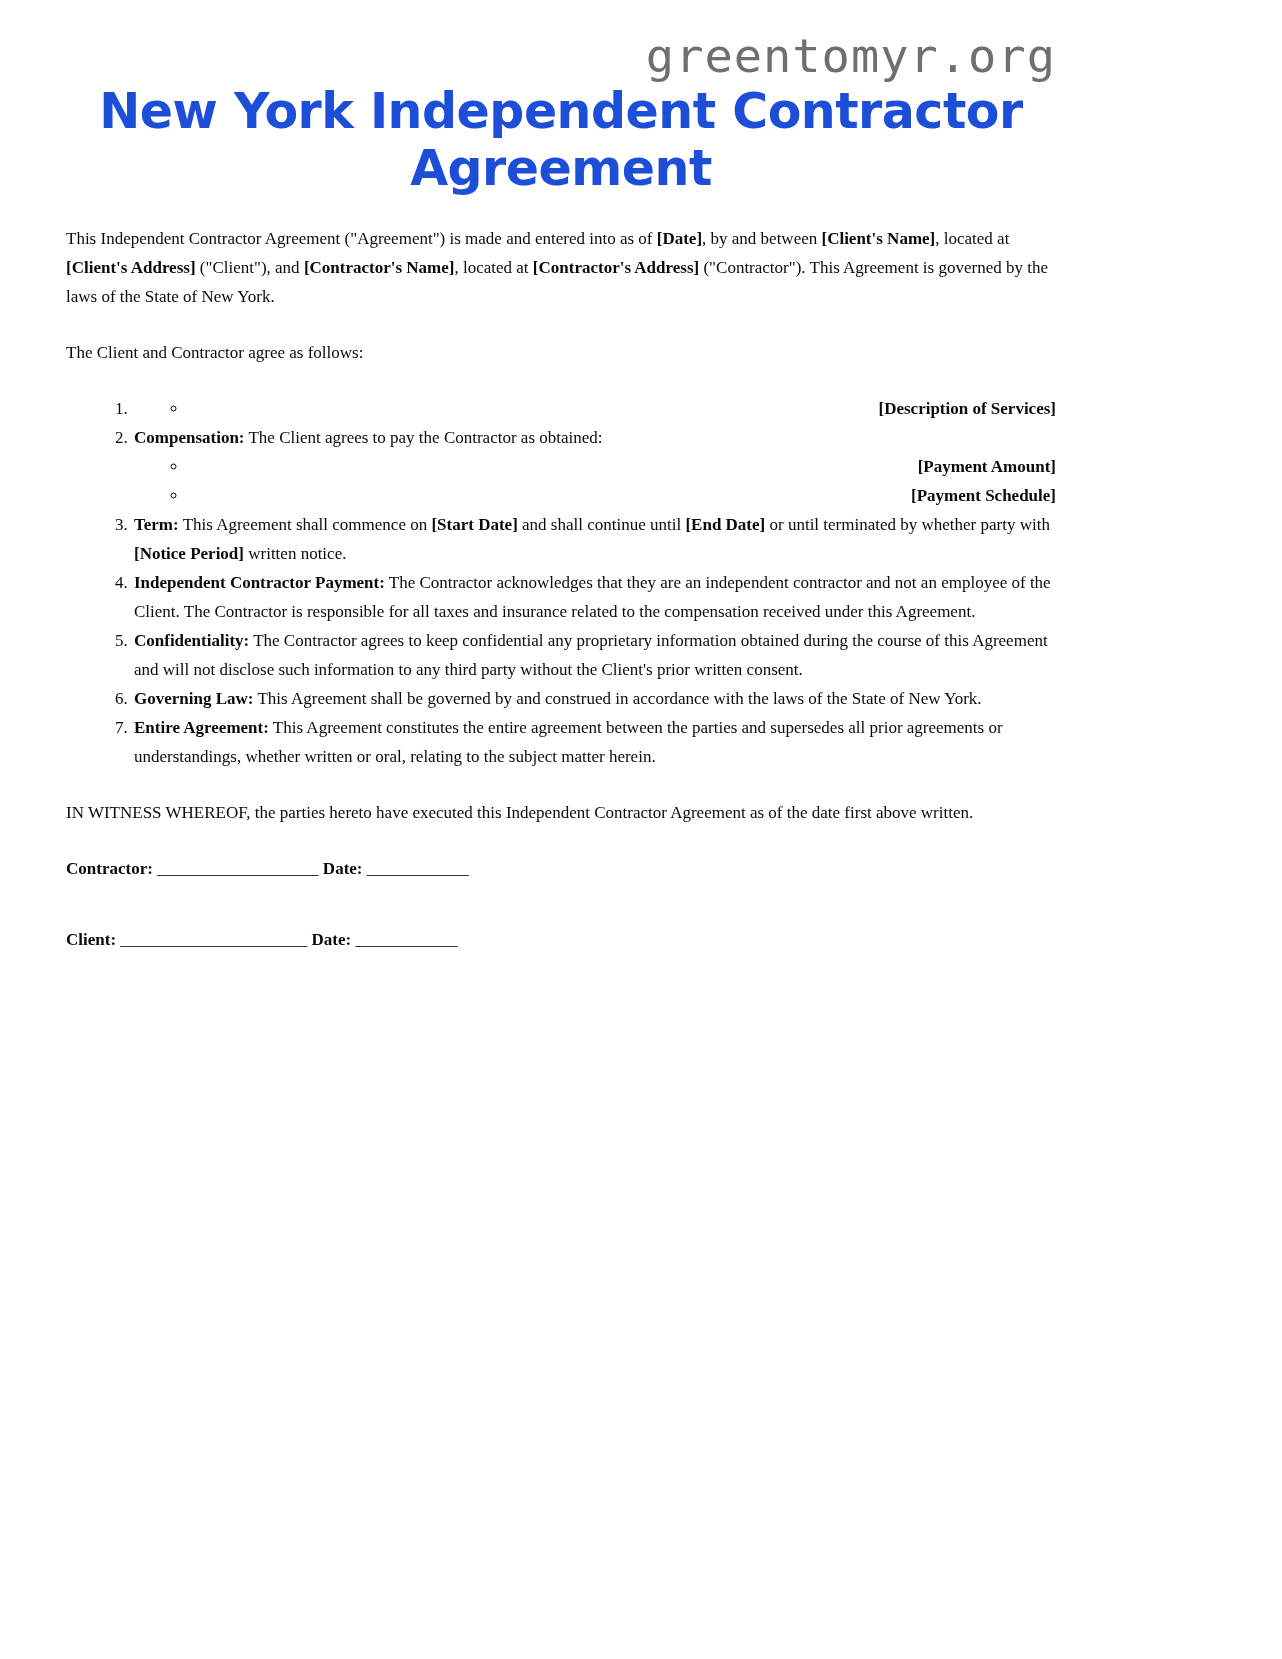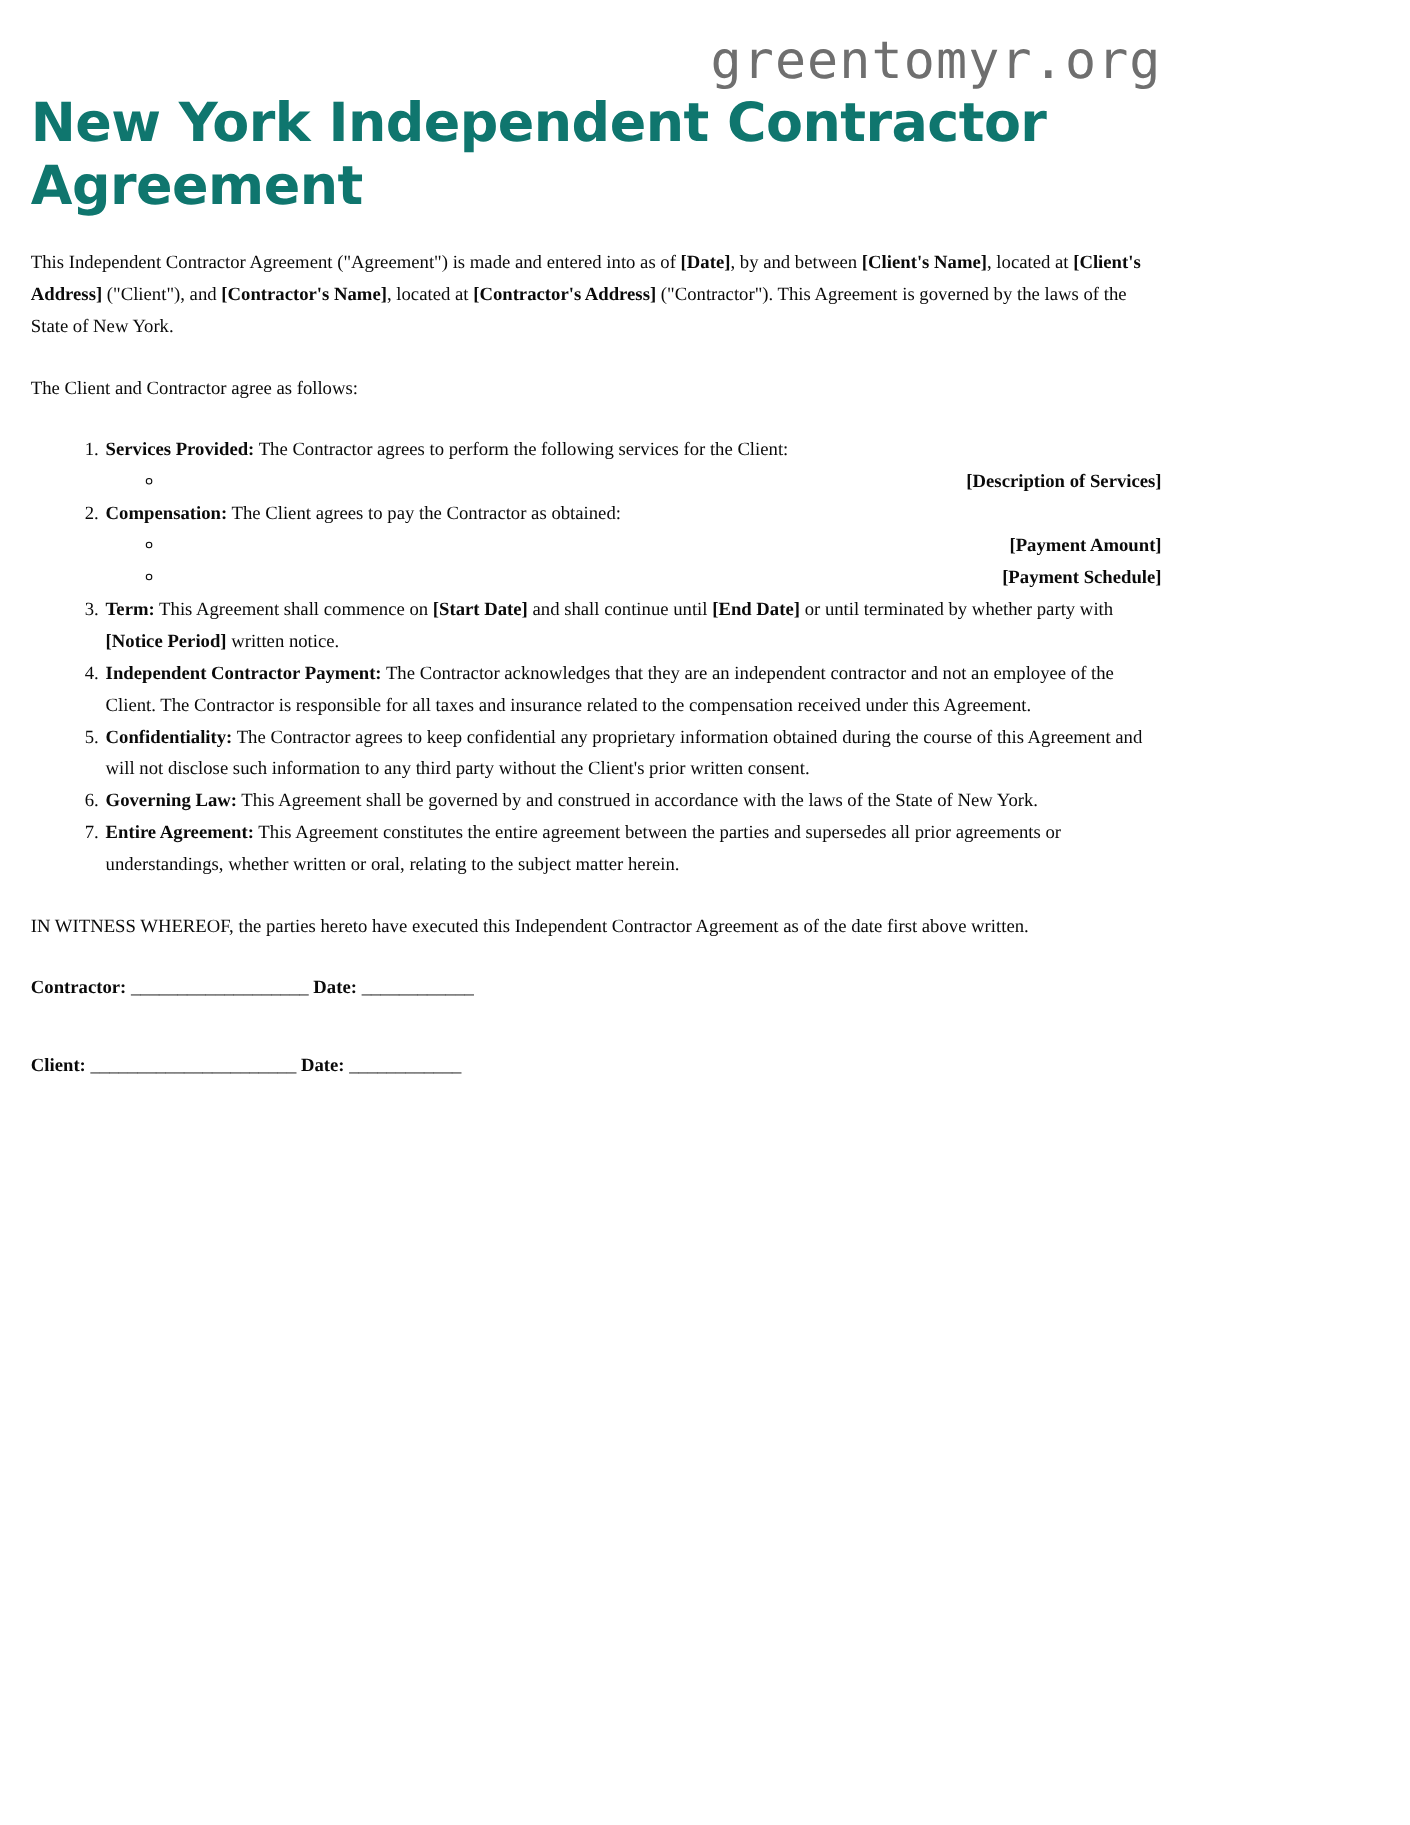--- a/index.html
+++ b/index.html
@@ -8,41 +8,42 @@
     background: #ffffff;
   }
   body {
     width: 1282px;
     height: 1659px;
     font-family: "DejaVu Sans", sans-serif;
     color: #0a0a0a;
     overflow: hidden;
   }
   .page {
-    padding: 30px 66px 0 28px;
+    padding: 30px 66px 0 66px;
     box-sizing: border-box;
     width: 1122px;
   }
   .watermark {
     font-family: "DejaVu Sans Mono", monospace;
     font-size: 47px;
     line-height: 1.1;
     color: #6f6f6f;
     text-align: right;
     letter-spacing: 1px;
     white-space: nowrap;
   }
   .doc-title {
     font-size: 49px;
     font-weight: bold;
     line-height: 1.16;
     margin: 2px 0 0 0;
-    color: #0f766e;
+    color: #1d4ed8;
     max-width: 1020px;
     letter-spacing: -0.5px;
+    text-align: center;
   }
   .body-copy {
     font-size: 17px;
     line-height: 29px;
     font-family: Liberation Serif, serif;
   }
   p.para {
     margin: 27px 0;
   }
   ol.clauses {
@@ -88,21 +89,20 @@
   <h1 class="doc-title">New York Independent Contractor Agreement</h1>
 
   <div class="body-copy">
 
     <p class="para"><span>This Independent Contractor Agreement ("Agreement") is made and entered into as of </span><b>[Date]</b><span>, by and between </span><b>[Client's Name]</b><span>, located at </span><b>[Client's Address]</b><span> ("Client"), and </span><b>[Contractor's Name]</b><span>, located at </span><b>[Contractor's Address]</b><span> ("Contractor"). This Agreement is governed by the laws of the State of New York.</span></p>
 
     <p class="para">The Client and Contractor agree as follows:</p>
 
     <ol class="clauses">
       <li>
-        <span><b>Services Provided:</b><span> The Contractor agrees to perform the following services for the Client:</span></span>
         <ul class="subs">
           <li>[Description of Services]</li>
         </ul>
       </li>
       <li>
         <span><b>Compensation:</b><span> The Client agrees to pay the Contractor as obtained:</span></span>
         <ul class="subs">
           <li>[Payment Amount]</li>
           <li>[Payment Schedule]</li>
         </ul>

